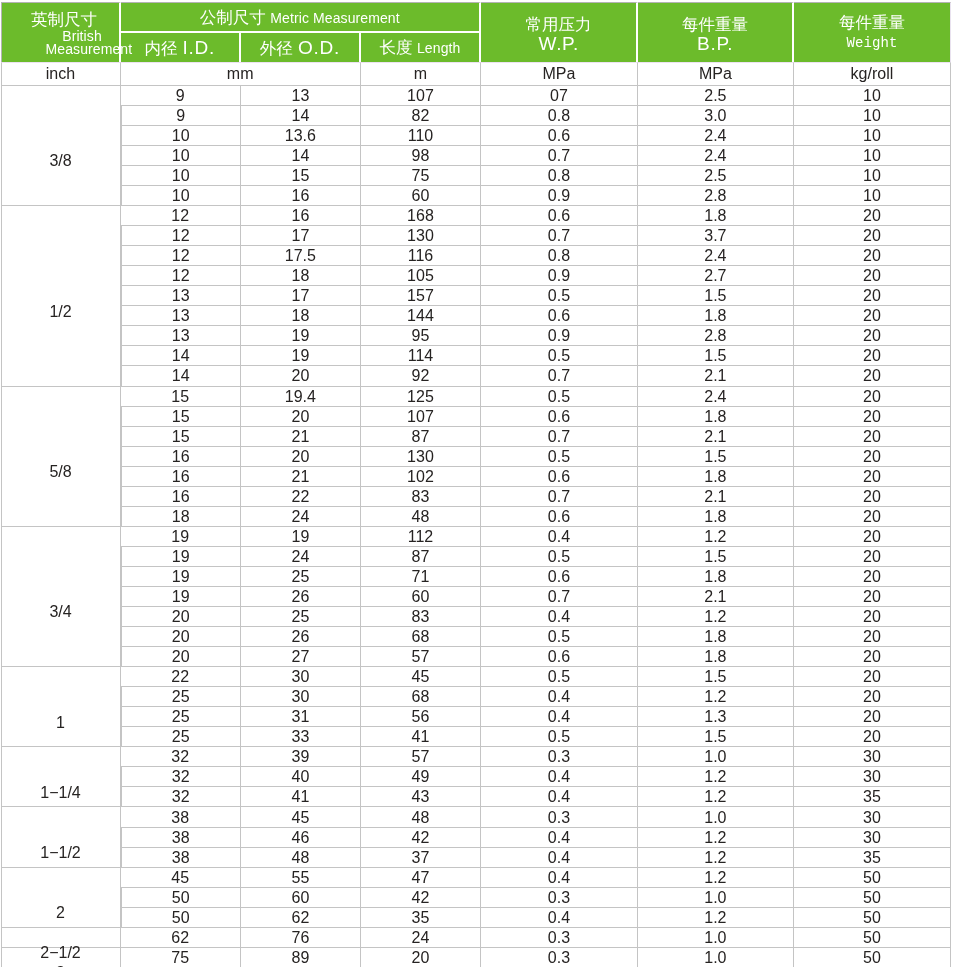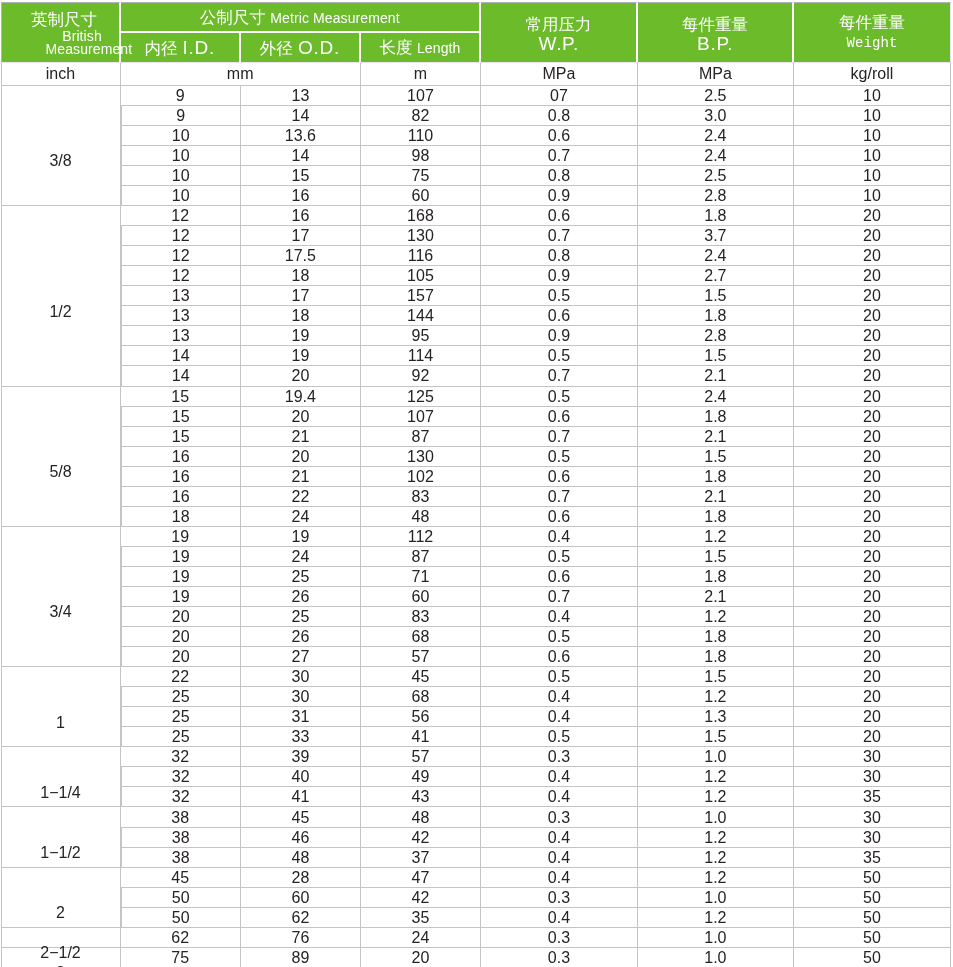--- a/index.html
+++ b/index.html
@@ -412,21 +412,21 @@
     <td class="dcell dc0"><span class="cv">38</span></td>
     <td class="dcell dc1"><span class="cv">48</span></td>
     <td class="dcell dc2"><span class="cv">37</span></td>
     <td class="dcell dc3"><span class="cv">0.4</span></td>
     <td class="dcell dc4"><span class="cv">1.2</span></td>
     <td class="dcell dc5"><span class="cv">35</span></td>
   </tr>
   <tr class="drow">
     <td class="inchcell" rowspan="3"><span class="inchtxt">2</span></td>
     <td class="dcell dc0"><span class="cv">45</span></td>
-    <td class="dcell dc1"><span class="cv">28</span></td>
+    <td class="dcell dc1"><span class="cv">55</span></td>
     <td class="dcell dc2"><span class="cv">47</span></td>
     <td class="dcell dc3"><span class="cv">0.4</span></td>
     <td class="dcell dc4"><span class="cv">1.2</span></td>
     <td class="dcell dc5"><span class="cv">50</span></td>
   </tr>
   <tr class="drow">
     <td class="dcell dc0"><span class="cv">50</span></td>
     <td class="dcell dc1"><span class="cv">60</span></td>
     <td class="dcell dc2"><span class="cv">42</span></td>
     <td class="dcell dc3"><span class="cv">0.3</span></td>

